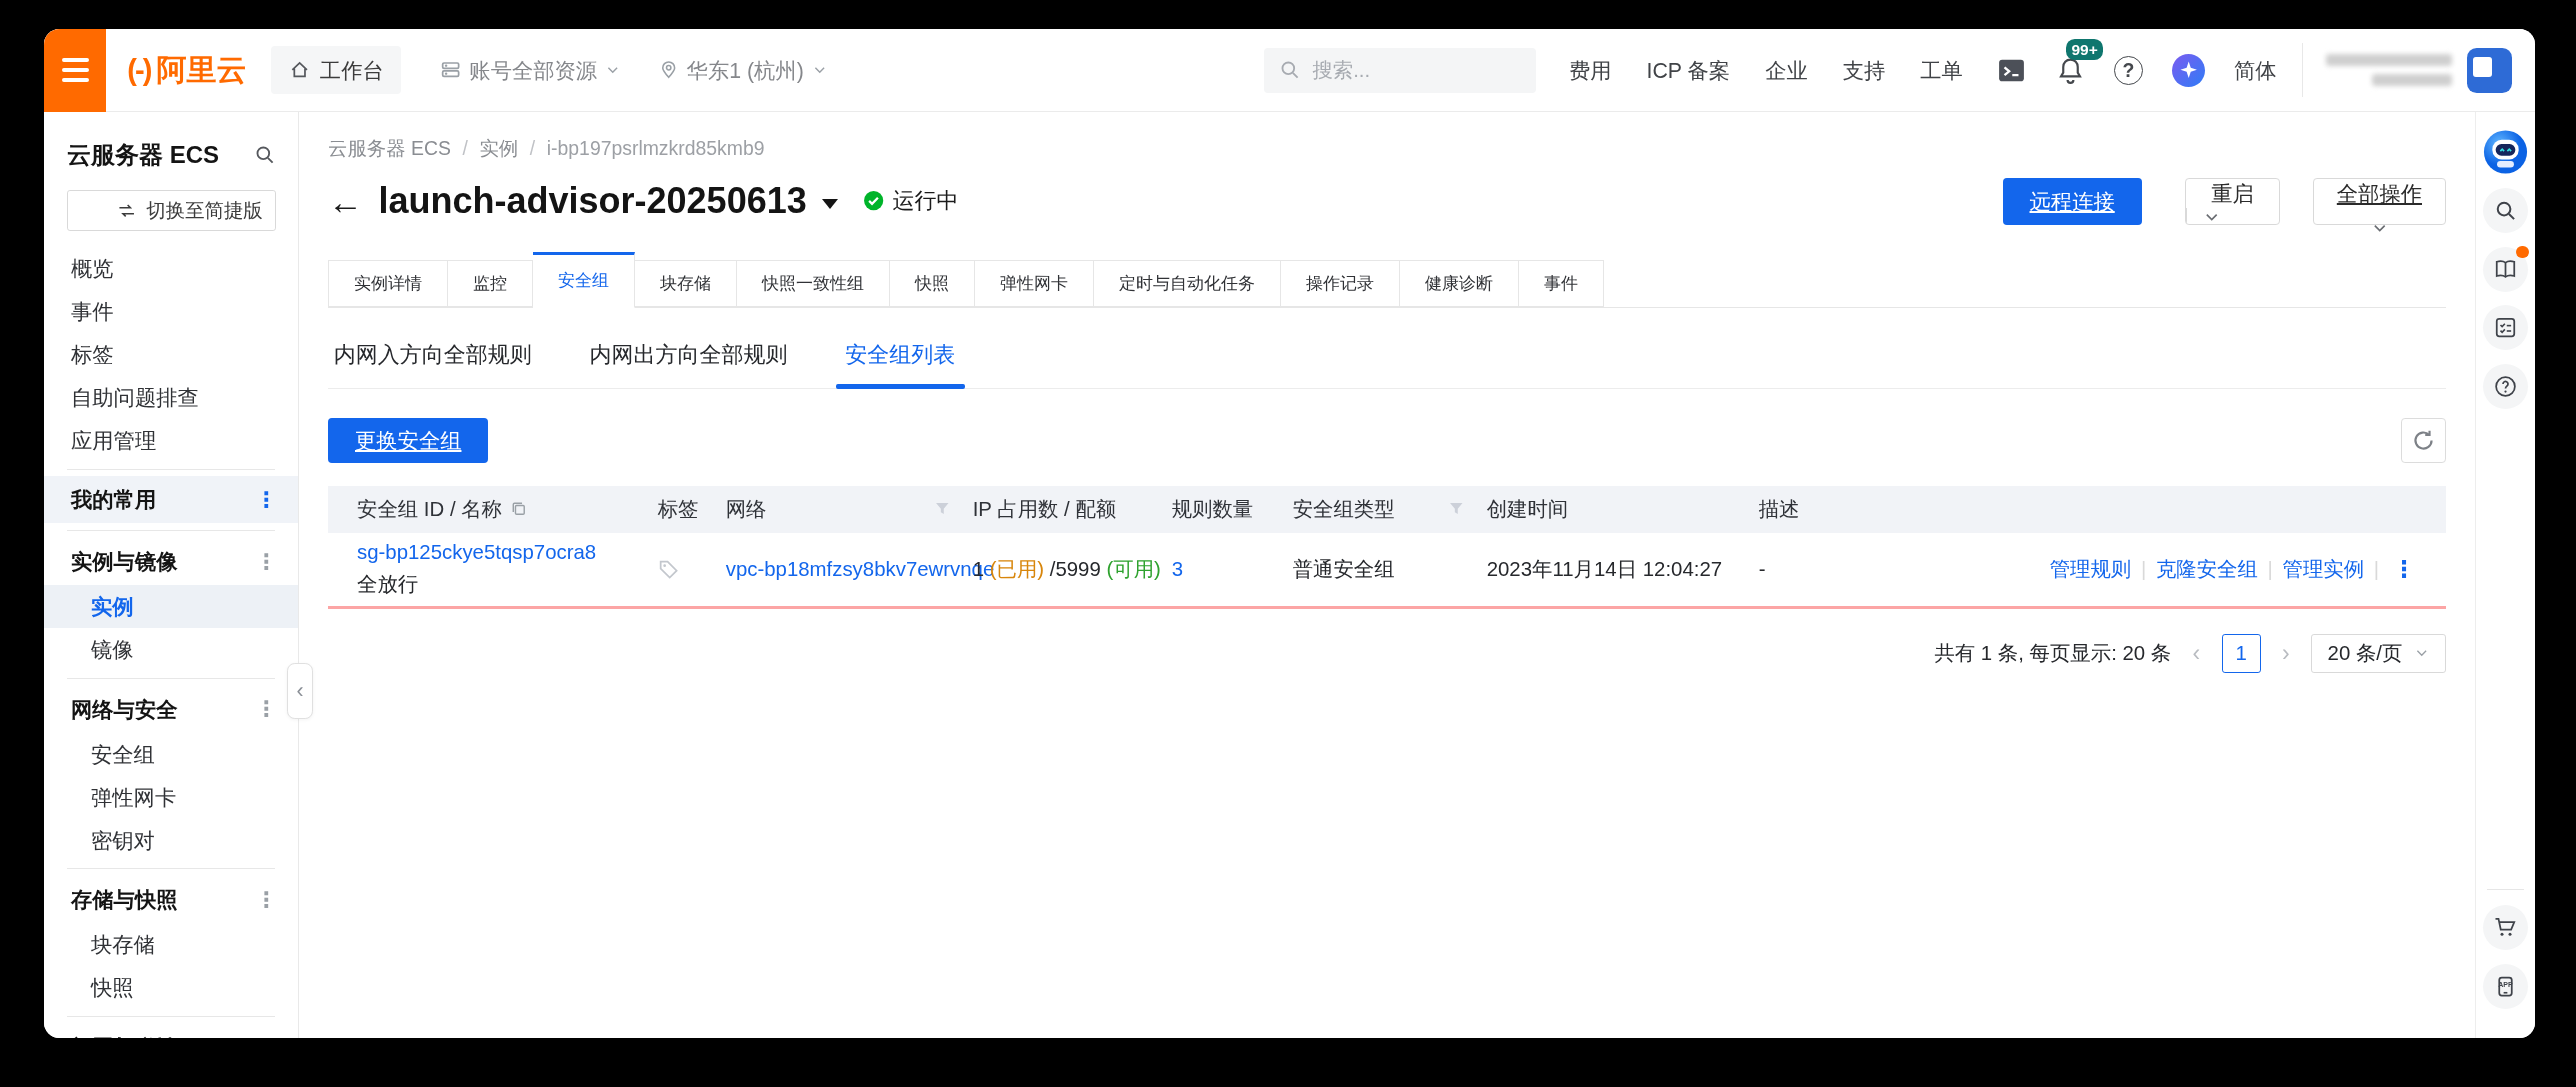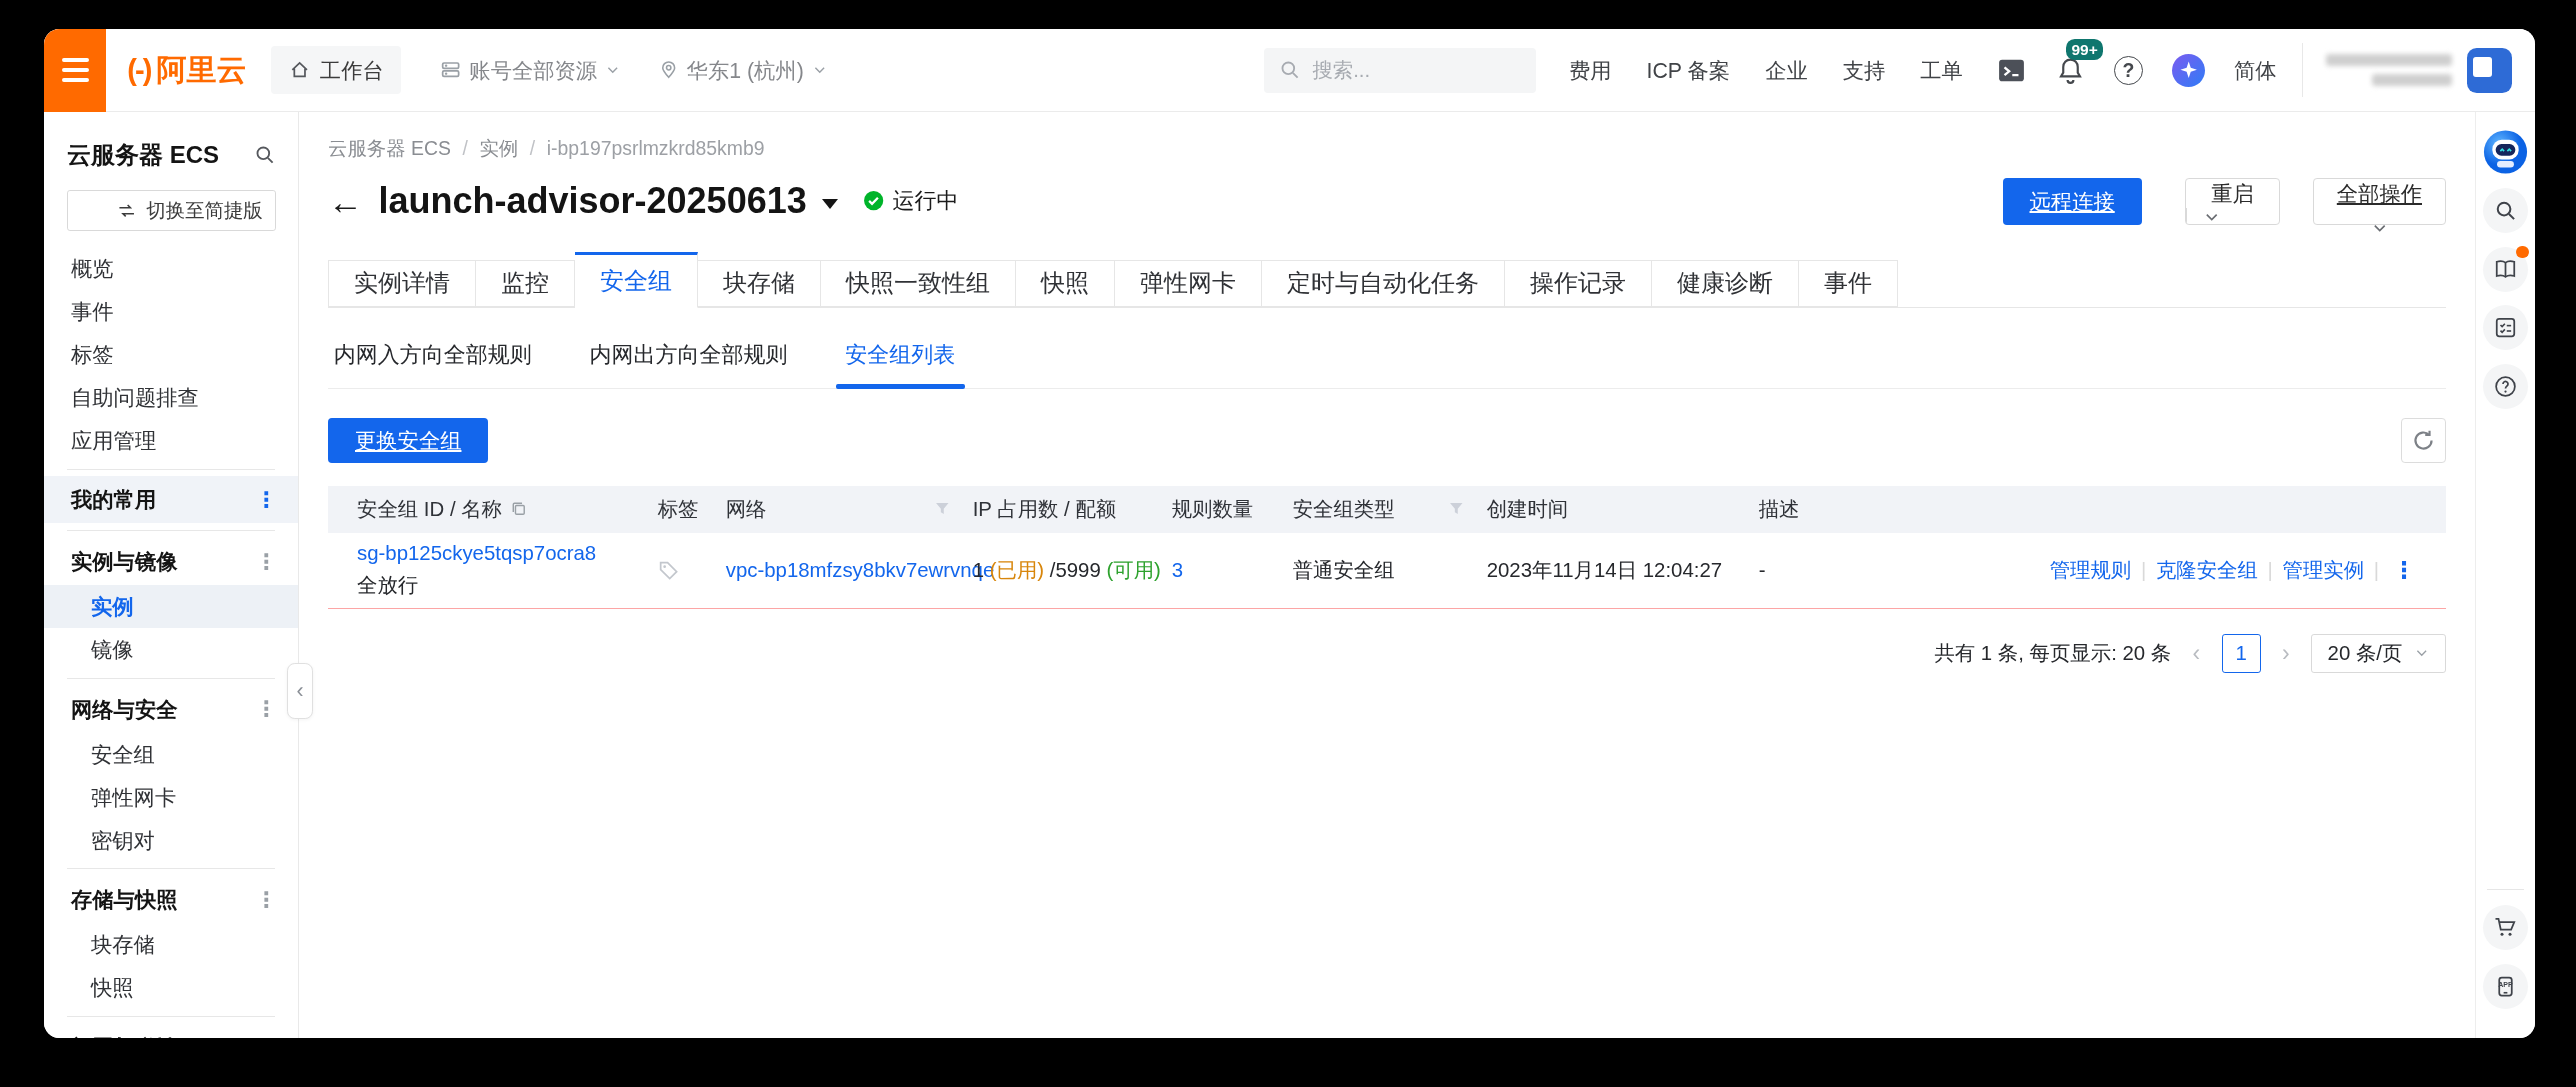--- a/index.html
+++ b/index.html
@@ -70,41 +70,41 @@
   .hdr-spacer{flex:1;}
   .btn{font-family:inherit;font-size:21.3px;border-radius:3.9px;cursor:pointer;text-decoration:underline;}
   .btn-primary{background:#1366EC;color:#fff;border:none;height:47px;padding:0 27px;}
   .split{display:flex;align-items:stretch;height:47px;border:1px solid #d9d9d9;border-radius:3.9px;overflow:hidden;background:#fff;margin-left:28px;flex-direction:column;}
   .split .main{padding:0 25px;display:flex;align-items:center;font-size:21.3px;color:#2b2b2b;cursor:pointer;}
   .split .arrow{border-left:1px solid #d9d9d9;width:50px;display:flex;align-items:center;justify-content:center;color:#6a6d72;cursor:pointer;}
   .btn-dropdown{height:47px;border:1px solid #d9d9d9;background:#fff;color:#2b2b2b;padding:0 23px;display:flex;align-items:center;gap:11.6px;margin-left:17.5px;flex-direction:column;}
 
   
   .tabs{display:flex;align-items:flex-end;margin-top:27px;border-bottom:1px solid #e6e6e6;}
-  .tab{height:47px;padding:0 25px;display:flex;align-items:center;font-size:24px;color:#303236;background:#fff;border:1px solid #e6e6e6;border-left:none;cursor:pointer;white-space:nowrap;}
+  .tab{height:47px;padding:0 25px;display:flex;align-items:center;font-size:17px;color:#303236;background:#fff;border:1px solid #e6e6e6;border-left:none;cursor:pointer;white-space:nowrap;}
   .tab:first-child{border-left:1px solid #e6e6e6;}
   .tab.active{height:56px;border-top:3.9px solid #1366EC;color:#1366EC;margin-bottom:-1px;border-bottom:1px solid #fff;}
 
   
   .subtabs{display:flex;gap:54px;margin-top:23px;border-bottom:1px solid #ececec;padding-left:3.9px;}
   .subtab{font-size:22px;color:#26282c;padding:9.7px 1.9px 17.5px;cursor:pointer;position:relative;white-space:nowrap;}
   .subtab.active{color:#1366EC;}
   .subtab.active::after{content:"";position:absolute;left:-7.8px;right:-7.8px;bottom:-1px;height:4.9px;background:#1366EC;border-radius:1.9px;}
 
   
   .toolbar{display:flex;align-items:center;margin-top:29px;}
   .refresh-btn{margin-left:auto;width:45px;height:45px;border:1px solid #dcdcdc;border-radius:3.9px;background:#fff;display:flex;align-items:center;justify-content:center;color:#7d8187;cursor:pointer;}
 
   
   .grid{display:grid;grid-template-columns:320px 68px 247px 199px 121px 194px 272px 291px 1fr;align-items:center;}
   .thead{margin-top:23px;background:#f1f3f7;height:47px;font-size:20.4px;color:#2f3238;}
   .thead .cell{display:flex;align-items:center;gap:7.8px;padding-left:9.7px;white-space:nowrap;}
   .thead .cell:first-child{padding-left:29px;}
   .funnel{margin-left:auto;margin-right:13.6px;}
-  .trow{height:76px;border-bottom:1px solid #fca5a5;font-size:20.4px;color:#26282c;}
+  .trow{height:76px;border-bottom:3px solid #fca5a5;font-size:20.4px;color:#26282c;}
   .trow .cell{padding-left:9.7px;white-space:nowrap;}
   .trow .cell:first-child{padding-left:29px;}
   .link{color:#1366EC;cursor:pointer;text-decoration:none;}
   .sg-name{color:#26282c;margin-top:5.8px;font-size:20.4px;}
   .ip-used{color:#D8860B;}
   .ip-avail{color:#2EA22E;}
   .ops{display:flex;align-items:center;gap:9.7px;}
   .ops .sep{color:#d9d9d9;}
   .ops .more{color:#1366EC;font-size:23px;font-weight:bold;cursor:pointer;padding:0 3.9px;}
 

